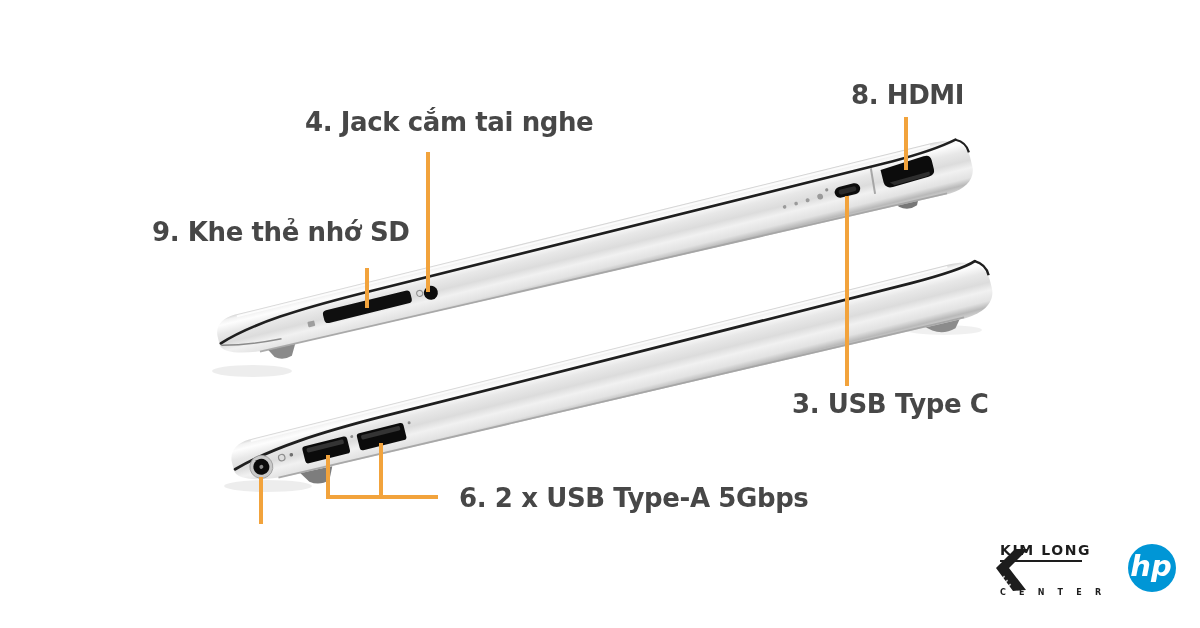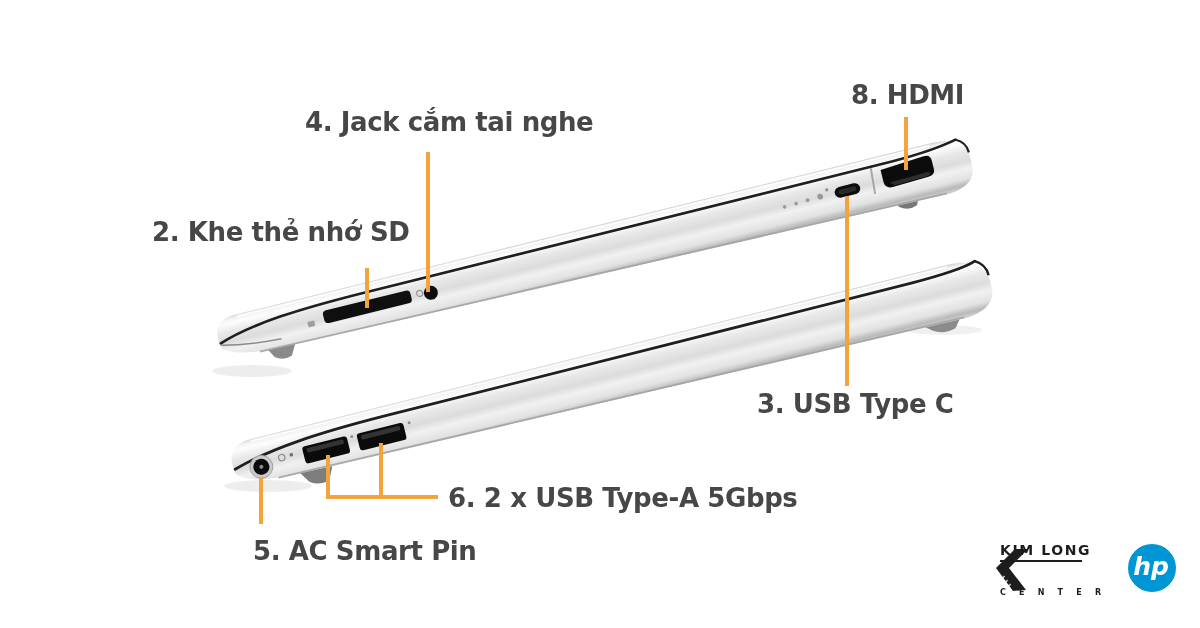--- a/index.html
+++ b/index.html
@@ -29,21 +29,21 @@
   .kl-text{margin-left:6px;display:flex;flex-direction:column;color:var(--logo-dark);}
   .kl-name{font-weight:bold;font-size:14px;letter-spacing:1.6px;line-height:1;}
   .kl-rule{height:2px;background:var(--logo-dark);margin:2.5px 0 2px 0;width:82px;}
   .kl-sub{font-weight:bold;font-size:8px;letter-spacing:5.2px;line-height:1;margin-top:25px;}
   
   .hp-logo{
     position:absolute;left:1128px;top:544px;width:48px;height:48px;border-radius:50%;
     background:var(--hp-blue);display:flex;align-items:center;justify-content:center;
   }
   .hp-logo span{
-    color:#fff;font-weight:bold;font-style:italic;font-size:25px;line-height:1;
+    color:#fff;font-weight:bold;font-style:italic;font-size:29px;line-height:1;
     transform:translate(-1px,-2px);
   }
 </style>
 </head>
 <body>
 
 <div class="canvas">
 
   <svg class="scene" width="1200" height="628" viewBox="0 0 1200 628">
     <defs>
@@ -143,26 +143,25 @@
     <g>
       <path d="M1028,549 L1009,568 L1026,590 L1013,591 L996,568 L1015,549 Z" fill="#1d1d1d"></path>
       <g fill="#ffffff" opacity="0.75">
         <rect x="1003" y="576" width="1.6" height="3" transform="rotate(50 1004 577)"></rect>
         <rect x="1006" y="580" width="1.6" height="3" transform="rotate(50 1007 581)"></rect>
         <rect x="1009" y="584" width="1.6" height="3" transform="rotate(50 1010 585)"></rect>
       </g>
     </g>
   </svg>
 
-  <div class="label" style="left:152px;top:218px;">2. Khe thẻ nhớ SD</div>
+  <div class="label" style="left:152px;top:218px;">9. Khe thẻ nhớ SD</div>
   <div class="label" style="left:305px;top:108px;">4. Jack cắm tai nghe</div>
-  <div class="label" style="left:757px;top:390px;text-align:right;">3. USB Type C</div>
+  <div class="label" style="left:792px;top:390px;text-align:right;">3. USB Type C</div>
   <div class="label" style="left:851px;top:81px;">8. HDMI</div>
-  <div class="label" style="left:253px;top:537px;">5. AC Smart Pin</div>
-  <div class="label" style="left:448px;top:484px;">6. 2 x USB Type-A 5Gbps</div>
+  <div class="label" style="left:459px;top:484px;">6. 2 x USB Type-A 5Gbps</div>
 
   <div class="kimlong">
     <div class="kl-text">
       <span class="kl-name">KIM LONG</span>
       <span class="kl-rule"></span>
       <span class="kl-sub">C E N T E R</span>
     </div>
   </div>
 
   <div class="hp-logo">

